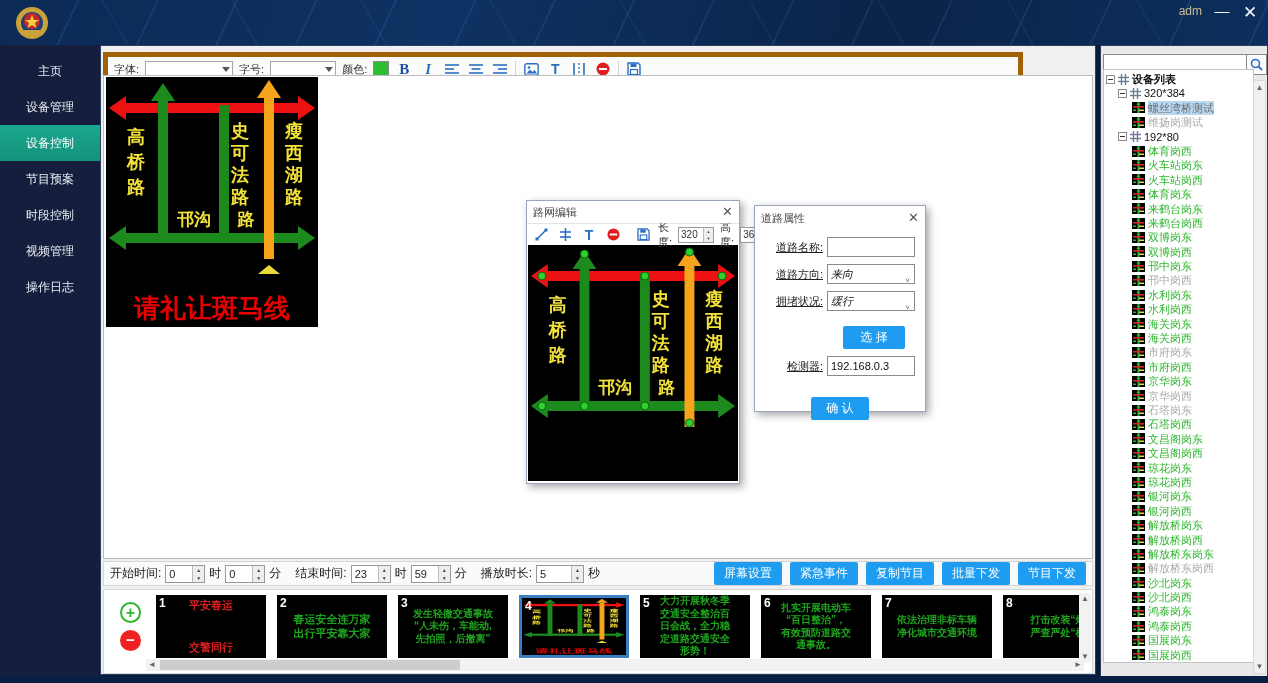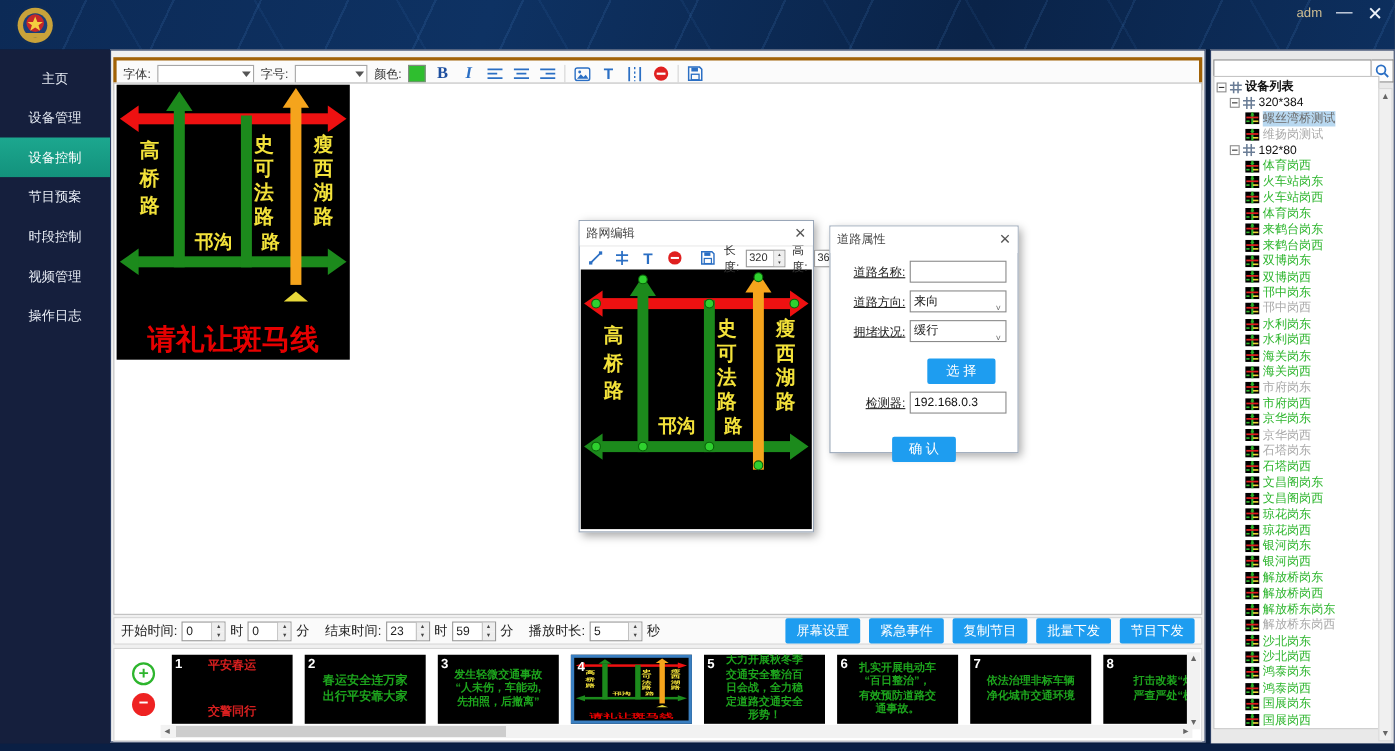--- a/index.html
+++ b/index.html
@@ -23,22 +23,22 @@
   .win-close { right:8px; font-size:17px; }
 
   
   .sidebar { position:absolute; left:0; top:45px; width:100px; height:638px; background:#151f3d; }
   .side-item { height:36px; line-height:36px; text-align:center; color:#e8edf5; font-size:12px; cursor:pointer; }
   .side-item.active { background:linear-gradient(#1ca78f,#13927c); color:#fff; }
   .sidebar-pad { height:8px; }
 
   
   .main { position:absolute; left:100px; top:45px; width:996px; height:630px; background:#f0f0f0; border:1px solid #2a3d63; }
-  .fmt-toolbar { position:absolute; left:2px; top:6px; width:990px; height:23px; background:#fbfbfb;
-    border:3px solid #a16207; display:flex; align-items:center; gap:6px; padding:12px 6px; font-size:11px; color:#333; }
+  .fmt-toolbar { position:absolute; left:2px; top:6px; width:920px; height:23px; background:#fbfbfb;
+    border:5px solid #a16207; display:flex; align-items:center; gap:6px; padding:12px 6px; font-size:11px; color:#333; }
   .tb-label { color:#333; }
   .tb-select { width:88px; height:17px; border:1px solid #a6a6a6; background:#fff; position:relative; }
   .tb-select.small { width:66px; }
   .tb-select .chev { position:absolute; right:2px; top:5px; width:0; height:0;
     border-left:4px solid transparent; border-right:4px solid transparent; border-top:5px solid #555; }
   .swatch { width:16px; height:16px; background:#2fbe2f; border:1px solid #888; }
   .tb-btn { min-width:18px; height:18px; display:flex; align-items:center; justify-content:center; cursor:pointer; }
   .tb-bold { color:#1d4e9e; font-weight:bold; font-size:15px; font-family:"Liberation Serif",serif; }
   .tb-italic { color:#2b6fc4; font-style:italic; font-size:15px; font-family:"Liberation Serif",serif; font-weight:bold; }
   .tb-T { color:#2b6fc4; font-size:14px; font-weight:bold; }
@@ -87,21 +87,21 @@
   .mini-spin { display:inline-flex; border:1px solid #999; background:#fff; height:16px; }
   .mini-spin .val { width:24px; font-size:10px; line-height:14px; padding-left:2px; }
   .mini-spin .arrows { width:10px; border-left:1px solid #bbb; display:flex; flex-direction:column; }
   .mini-spin .arrows span { flex:1; font-size:4px; line-height:3px; text-align:center; color:#444; background:#eee; padding-top:2px; }
 
   .props { left:754px; top:205px; width:172px; height:207px; }
   .props .dlg-title { height:24px; line-height:24px; }
   .prow { display:flex; align-items:center; margin:7px 10px 0 10px; font-size:11px; color:#222; }
   .prow .plabel { width:58px; text-align:right; margin-right:4px; flex:0 0 auto;text-decoration:underline; }
   .pinput { flex:1; height:20px; border:1px solid #8a8a8a; background:#fff; font-size:11px; padding:0 3px; line-height:18px; color:#111; }
-  .pselect { position:relative; }
+  .pselect { position:relative;font-style:italic; }
   .pselect .chev2 { position:absolute; right:4px; top:7px; color:#666; font-size:8px; }
   .select-btn { margin:8px 10px 0 auto; width:62px; text-align:center; }
   .confirm-btn { margin:14px auto 0 auto; width:58px; text-align:center; }
 
   
   .right-panel { position:absolute; left:1100px; top:45px; width:168px; height:632px; background:#e9e9e9; border:1px solid #2a3d63; }
   .search-row { position:absolute; left:2px; top:8px; width:164px; height:21px; display:flex; }
   .search-input { flex:1; height:21px; border:1px solid #8a8a8a; background:#fff; }
   .search-btn { width:20px; height:21px; border:1px solid #8a8a8a; border-left:none; background:#fdfdfd; display:flex; align-items:center; justify-content:center; cursor:pointer; }
   .tree-wrap { position:absolute; left:2px; top:23px; width:151px; height:594px; background:#fff; border:1px solid #c5c5c5; overflow:hidden; padding:2px 0 0 2px; }

